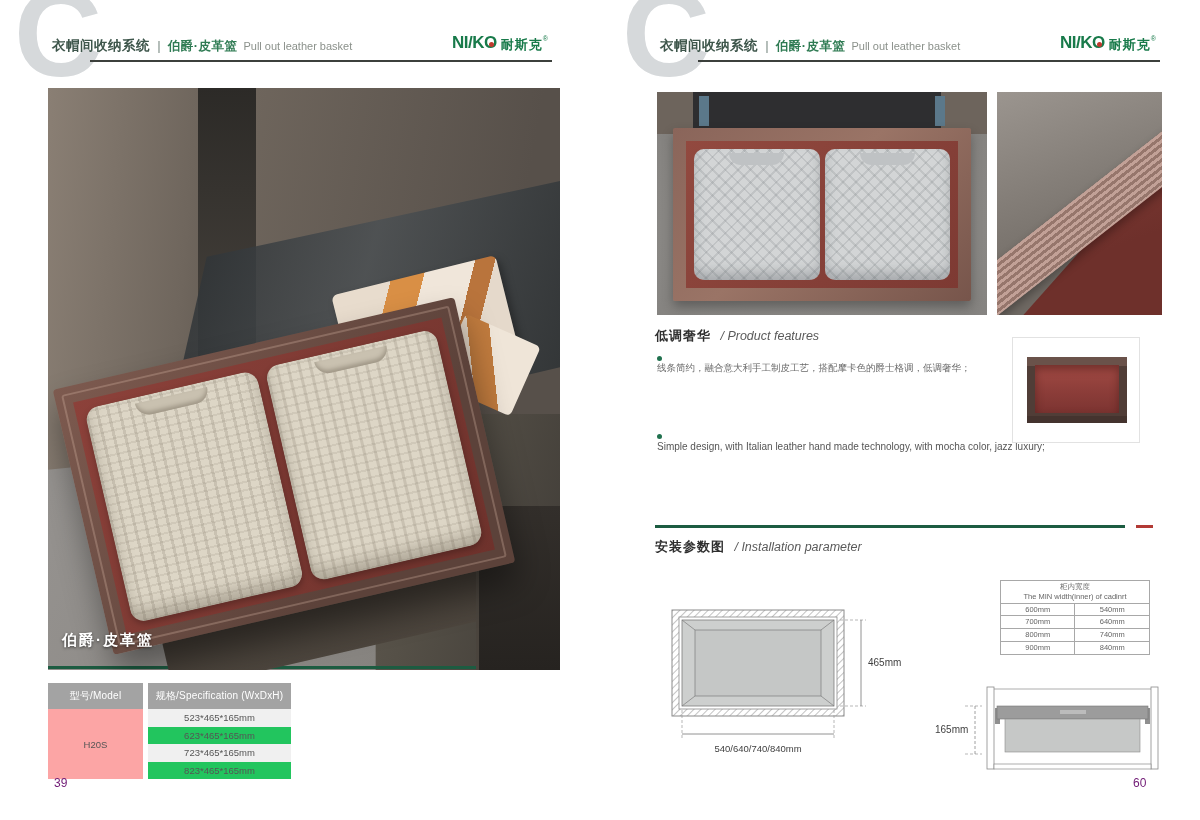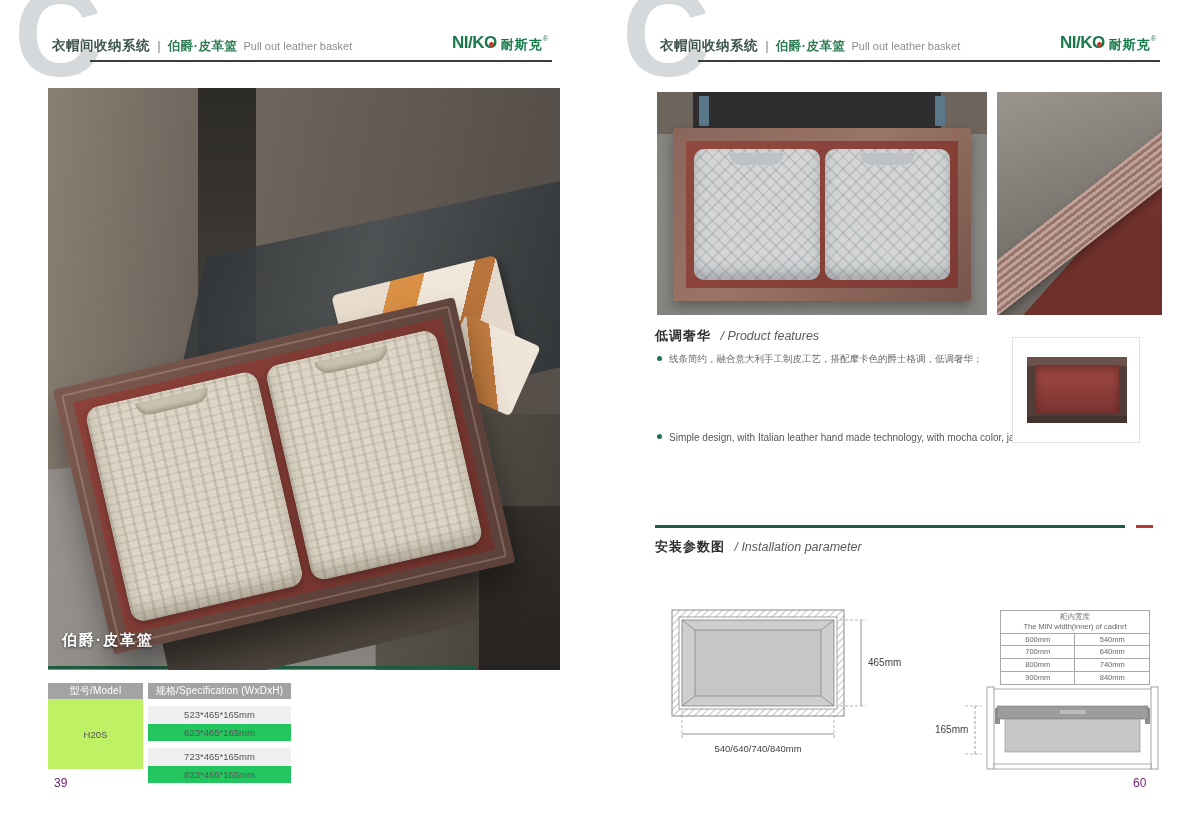--- a/index.html
+++ b/index.html
@@ -77,26 +77,26 @@
           position:relative; }
   .collar { position:absolute; left:50%; top:6px; width:42%; height:14px; margin-left:-21%;
           border-radius:0 0 18px 18px; background:#c9c1b0; box-shadow:inset 0 -3px 4px rgba(95,85,70,.4); }
   .hero-caption { position:absolute; left:14px; bottom:20px; z-index:5; color:#fff;
           font-size:15px; font-weight:700; letter-spacing:2px; text-shadow:0 1px 3px rgba(0,0,0,.6); }
 
   
   .spec-table { position:absolute; left:48px; top:683px; width:509px; display:flex; gap:5px; }
   .col { display:flex; flex-direction:column; }
   .w1{width:95px}.w2{width:143px}.w3{width:110px}.w4{width:146px}
-  .th { height:16px; background:#a3a3a3; color:#fff; font-size:10px; display:flex;
+  .th { height:26px; background:#a3a3a3; color:#fff; font-size:10px; display:flex;
         align-items:center; justify-content:center; letter-spacing:.2px; white-space:nowrap; }
   .cell { height:17.5px; font-size:9.5px; color:#555; display:flex; align-items:center; justify-content:center; }
-  .alt { background:#f0f0f0;margin-top:7px; }
+  .alt { background:#f0f0f0; }
   .plain { background:#22c55e; }
-  .tall { height:70px; background:#bef264; }
+  .tall { height:70px; background:#fca5a5; }
   .page-num { position:absolute; top:776px; font-size:12px; color:#701a75; }
   .pn-left { left:54px; } .pn-right { left:525px; }
 
   
   .photo-a { position:absolute; left:49px; top:92px; width:330px; height:223px; overflow:hidden;
              background:radial-gradient(120% 100% at 50% 60%,#918f8c,#817f7c 80%); }
   .pa-top { position:absolute; left:0; top:0; width:100%; height:42px;
              background:linear-gradient(90deg,#6d645c 0 11%,#2e2e30 11% 86%,#6d645c 86%); }
   .pa-rail { position:absolute; top:4px; width:10px; height:30px; background:#5b788a; }
   .pa-rail.r1{left:42px} .pa-rail.r2{left:278px}
@@ -122,41 +122,41 @@
              box-shadow:0 4px 8px rgba(0,0,0,.3); }
 
   
   .sec-title { position:absolute; left:47px; white-space:nowrap; }
   .st-cn { font-size:13px; font-weight:700; color:#2e2e2e; letter-spacing:1px; }
   .st-en { font-size:12.5px; color:#5a5a5a; margin-left:5px;font-style:italic; }
   .features-title { top:326px; }
   .bullets { position:absolute; left:49px; }
   .bullets-cn { top:352px; width:345px; }
   .bullets-en { top:430px; width:430px; }
-  .bullet-row { display:flex; align-items:flex-start; margin-bottom:6px; }
+  .bullet-row { display:flex; align-items:flex-start; margin-bottom:6px;flex-direction:column; }
   .b-dot { width:5px; height:5px; border-radius:50%; background:#20714e; margin:4px 7px 0 0; flex:none; }
   .b-text-cn { font-size:9.5px; color:#6a6a6a; line-height:1.5; }
   .b-text-en { font-size:10px; color:#565656; line-height:1.55; }
   .product-box { position:absolute; left:404px; top:337px; width:128px; height:106px;
                  background:#fff; border:1px solid #e2e2e2; }
   .mini-basket { position:absolute; left:14px; top:19px; width:100px; height:66px;
                  background:#503d37; border-radius:2px; }
   .mini-top { position:absolute; left:0; top:0; width:100%; height:9px; background:#6a524a; }
   .mini-red { position:absolute; left:8px; right:8px; top:8px; bottom:10px;
               background:linear-gradient(#a24a44,#8c3d39 55%,#7c3431);
               box-shadow:inset 0 4px 8px rgba(60,20,18,.5); }
   .mini-lip { position:absolute; left:0; bottom:0; width:100%; height:7px; background:#44332e; }
 
   
   .divider-right { top:525px; left:47px; width:510px; }
   .dr-green { width:470px; } .dr-red { left:481px; width:17px; }
   .install-title { top:537px; }
   .topview { position:absolute; left:50px; top:596px; width:250px; height:168px; }
   .sideview { position:absolute; left:327px; top:682px; width:235px; height:92px; }
-  .min-table { position:absolute; left:392px; top:610px; width:150px; border-collapse:collapse;
+  .min-table { position:absolute; left:392px; top:580px; width:150px; border-collapse:collapse;
                background:#fff; }
   .min-table th,.min-table td { border:1px solid #a8a8a8; font-size:7.5px; color:#666;
                text-align:center; font-weight:400; padding:1px 2px; line-height:1.3; }
   svg text { font-family:"Liberation Sans","DejaVu Sans",sans-serif; }
 </style>
 </head>
 <body>
 
 <div class="spread">
 

